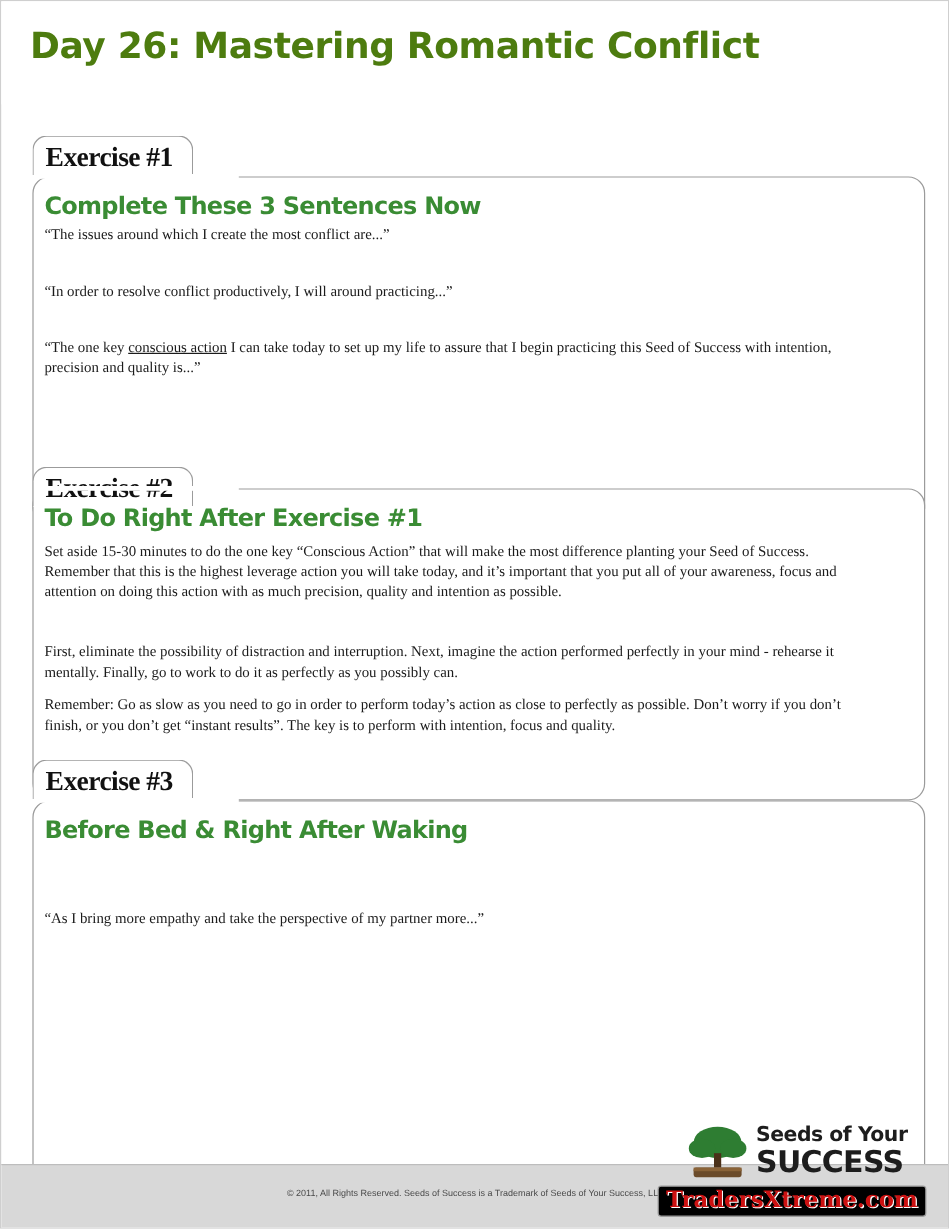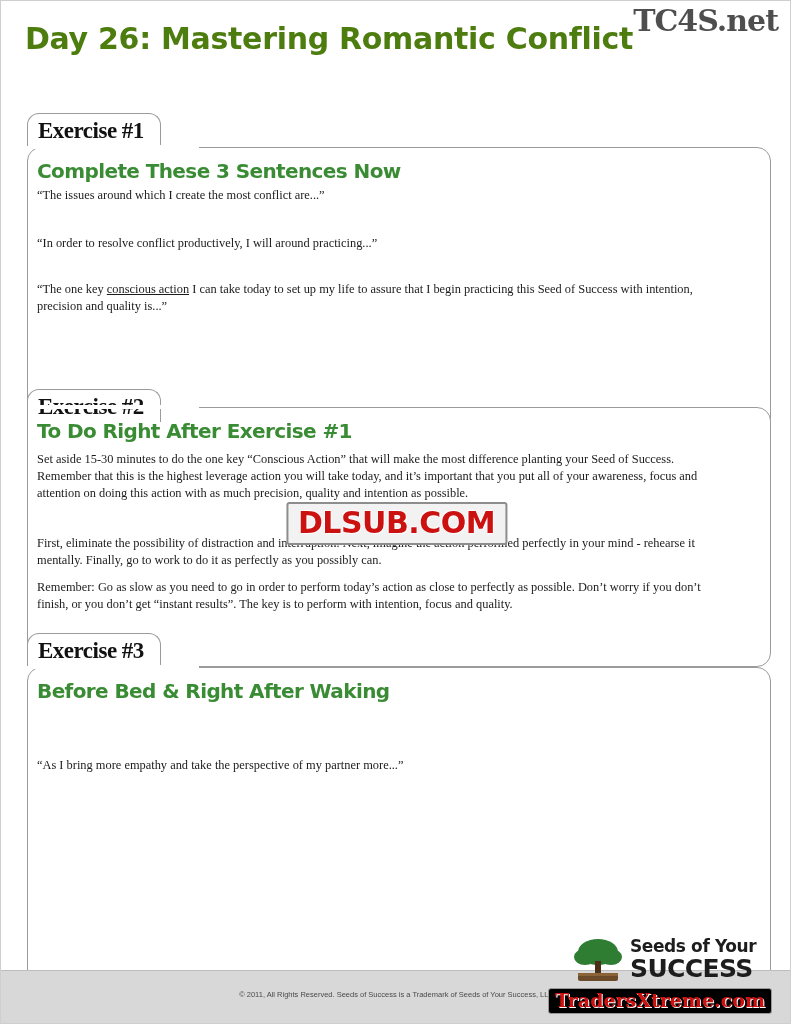--- a/index.html
+++ b/index.html
@@ -239,21 +239,20 @@
     white-space: nowrap;
   }
 </style>
 </head>
 <body>
 
 <div class="page">
 
   <div class="header">
     <div class="page-title">Day 26: Mastering Romantic Conflict</div>
-    <div class="watermark-tc4s">TC4S.net</div>
   </div>
 
   <div class="content">
 
     <div class="panel" id="panel1"></div>
     <div class="ex-tab" id="tab1">Exercise #1</div>
     <div class="tab-mask" style="left:28px; top:58px; width:170px;"></div>
     <div class="ex-sub" id="sub1">Complete These 3 Sentences Now</div>
     <div class="body-text" id="p1a">“The issues around which I create the most conflict are...”</div>
     <div class="body-text" id="p1b">“In order to resolve conflict productively, I will around practicing...”</div>
@@ -266,21 +265,20 @@
     <div class="body-text" id="p2a">Set aside 15-30 minutes to do the one key “Conscious Action” that will make the most difference planting your Seed of Success. Remember that this is the highest leverage action you will take today, and it’s important that you put all of your awareness, focus and attention on doing this action with as much precision, quality and intention as possible.</div>
     <div class="body-text" id="p2b">First, eliminate the possibility of distraction and interruption. Next, imagine the action performed perfectly in your mind - rehearse it mentally. Finally, go to work to do it as perfectly as  you possibly can.</div>
     <div class="body-text" id="p2c">Remember: Go as slow as  you need to go in order to perform today’s action as close to perfectly as possible. Don’t worry if  you don’t finish, or you don’t get “instant results”. The key is to perform with intention, focus and quality.</div>
 
     <div class="panel" id="panel3"></div>
     <div class="ex-tab" id="tab3">Exercise #3</div>
     <div class="tab-mask" style="left:28px; top:578px; width:170px;"></div>
     <div class="ex-sub" id="sub3">Before Bed &amp; Right After Waking</div>
     <div class="body-text" id="p3b">“As I bring more empathy and take the perspective of my partner more...”</div>
 
-    <div class="watermark-dlsub">DLSUB.COM</div>
   </div>
 
   <div class="footer">
     <div class="footer-bar"></div>
 
     <div class="logo">
       <svg class="logo-tree" viewBox="0 0 52 48">
         <ellipse cx="26" cy="16" rx="20" ry="13" fill="#2e7d32"></ellipse>
         <ellipse cx="13" cy="21" rx="11" ry="8" fill="#2e7d32"></ellipse>
         <ellipse cx="39" cy="21" rx="11" ry="8" fill="#2e7d32"></ellipse>

